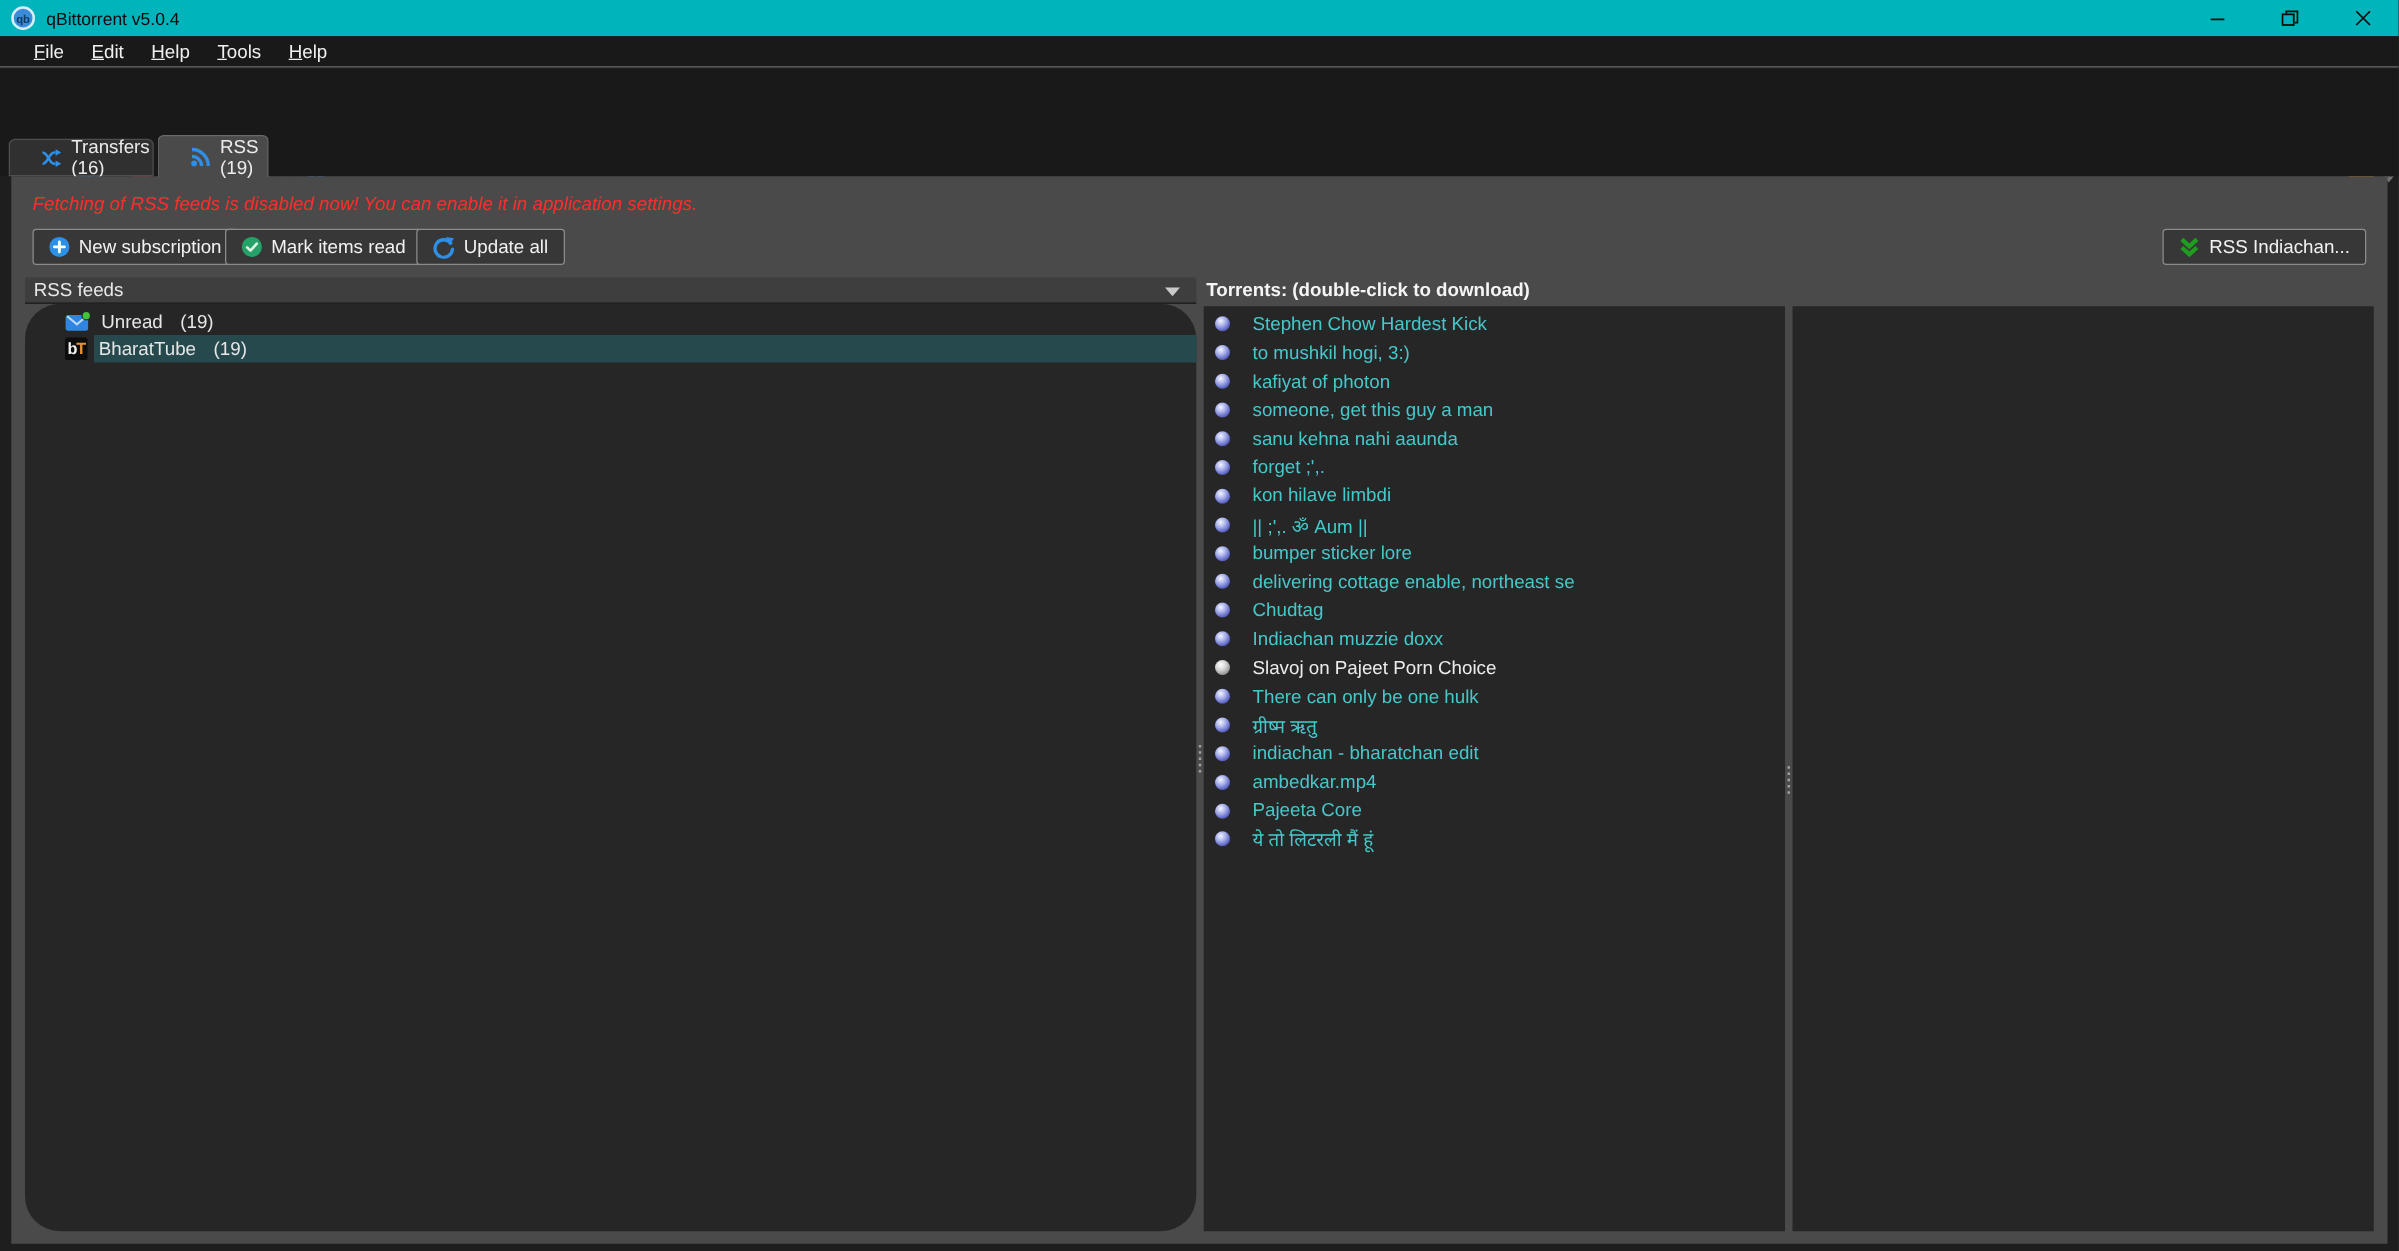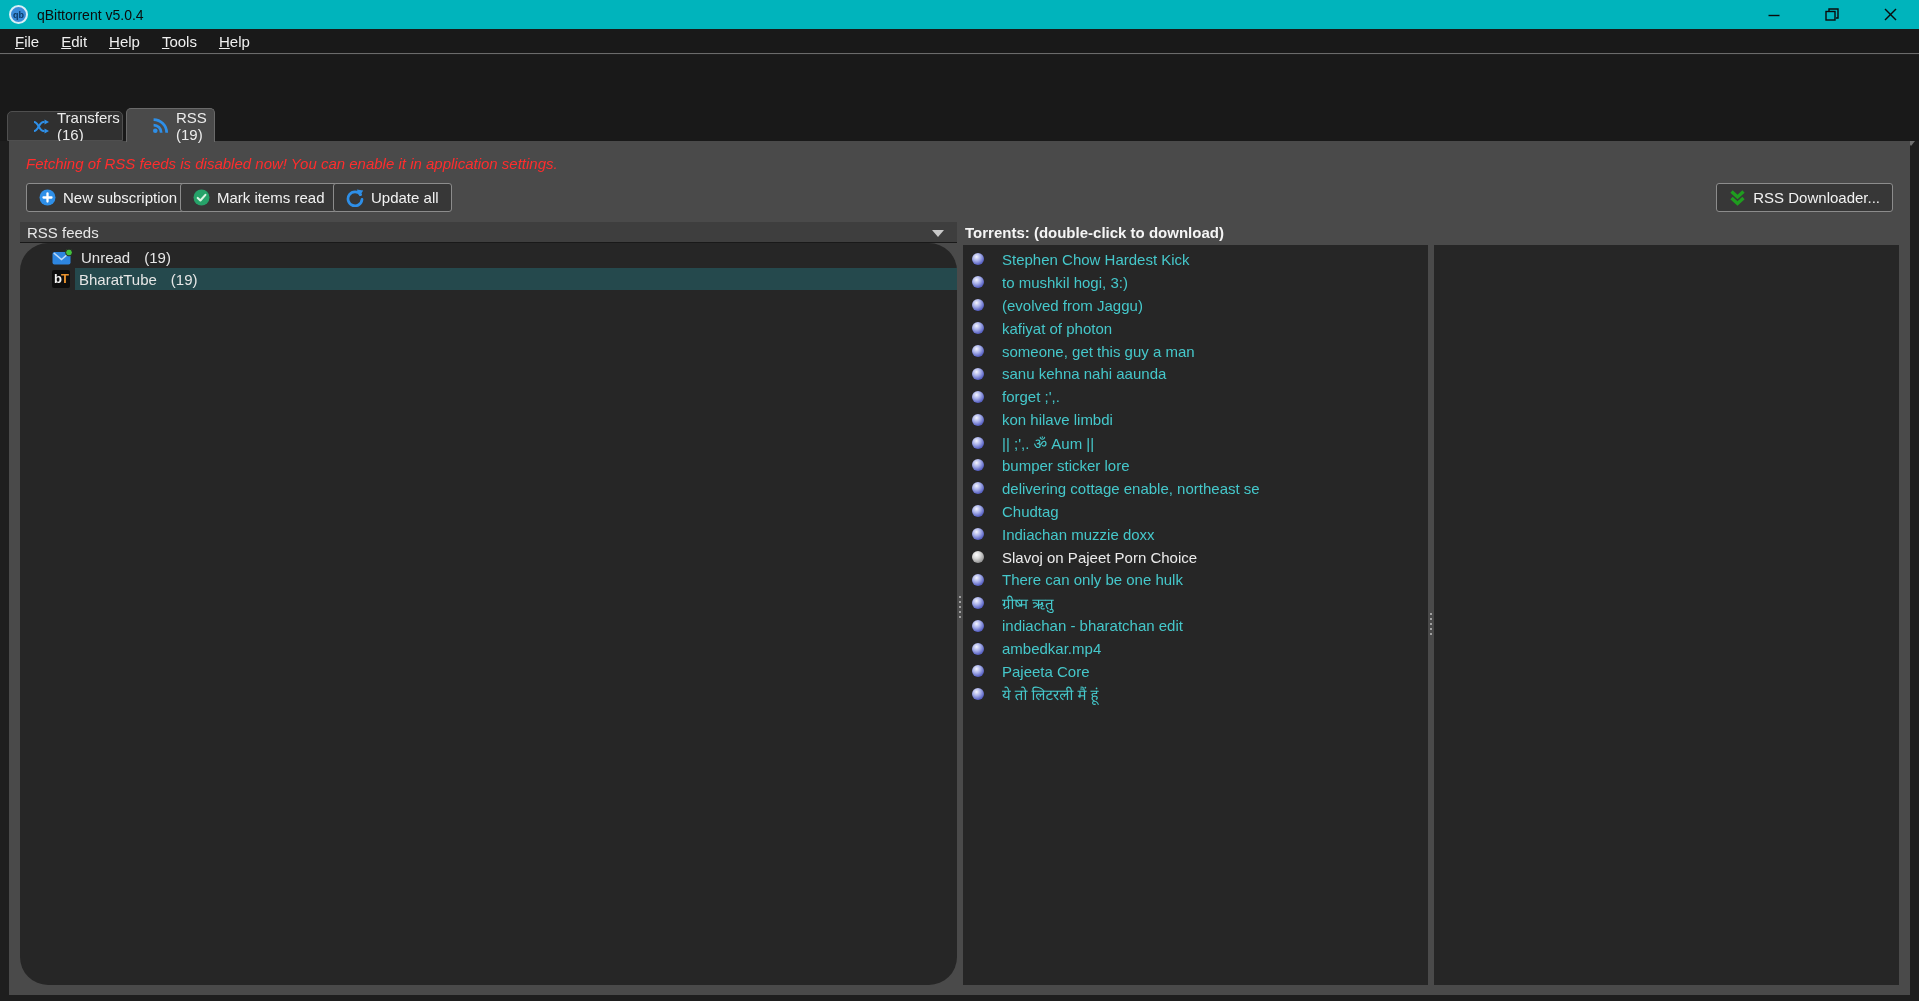--- a/index.html
+++ b/index.html
@@ -14,21 +14,21 @@
 
   
   .titlebar{position:absolute;left:0;top:0;width:1919px;height:29px;background:var(--titlebar-teal);display:flex;align-items:center;}
   .app-logo{width:19px;height:19px;border-radius:50%;background:#3a8bd8;border:2px solid #d9eff7;color:#0c3b66;
     font-size:9px;font-weight:bold;display:flex;align-items:center;justify-content:center;margin-left:9px;}
   .app-title{color:#0b0b0b;font-size:14px;margin-left:9px;}
   .win-controls{margin-left:auto;display:flex;height:100%;}
   .win-btn{width:58px;height:100%;display:flex;align-items:center;justify-content:center;}
 
   
-  .menubar{position:absolute;left:0;top:29px;width:1919px;height:25px;background:#191919;border-bottom:1px solid #6b6b6b;display:flex;align-items:center;padding-left:4px;}
+  .menubar{position:absolute;left:0;top:29px;width:1919px;height:25px;background:#191919;border-bottom:1px solid #6b6b6b;display:flex;align-items:center;padding-left:16px;}
   .menu-item{display:inline-block;padding:3px 11px;font-size:15px;color:#f0f0f0;}
   .menu-item::first-letter{text-decoration:underline;}
 
   
   .toolbar{position:absolute;left:0;top:55px;width:1919px;height:53px;background:#191919;}
   .tool-btn{position:absolute;top:63px;width:30px;height:30px;display:flex;align-items:center;justify-content:center;}
   .tool-sep{position:absolute;top:60px;width:1px;height:36px;background:#3d3d3d;}
   .lock-btn{position:absolute;top:61px;width:26px;height:32px;}
   .lock-caret{position:absolute;right:4px;top:86px;width:0;height:0;border-left:4px solid transparent;border-right:4px solid transparent;border-top:5px solid #707070;}
 
@@ -240,21 +240,21 @@
   <span>Update all</span>
 </button>
 
 <button class="btn btn-downloader">
   <span>
     <svg width="17" height="17" viewBox="0 0 17 17">
       <polyline points="2.5,2.5 8.5,8 14.5,2.5" fill="none" stroke="var(--downloader-green)" stroke-width="3.4"></polyline>
       <polyline points="2.5,9 8.5,14.5 14.5,9" fill="none" stroke="var(--downloader-green)" stroke-width="3.4"></polyline>
     </svg>
   </span>
-  <span>RSS Downloader...</span>
+  <span>RSS Indiachan...</span>
 </button>
 
 <div class="feeds-header">
   <span>RSS feeds</span>
   <span class="sort-arrow"></span>
 </div>
 <div class="feeds-list">
     <div class="feed-row">
       <span class="feed-icon unread-envelope">
         <svg width="20" height="18" viewBox="0 0 20 18">
@@ -281,24 +281,20 @@
     <div class="article-row">
       <span class="sphere"></span>
       <span class="article-title">Stephen Chow Hardest Kick</span>
     </div>
     <div class="article-row">
       <span class="sphere"></span>
       <span class="article-title">to mushkil hogi, 3:)</span>
     </div>
     <div class="article-row">
       <span class="sphere"></span>
-      <span class="article-title">(evolved from Jaggu)</span>
-    </div>
-    <div class="article-row">
-      <span class="sphere"></span>
       <span class="article-title">kafiyat of photon</span>
     </div>
     <div class="article-row">
       <span class="sphere"></span>
       <span class="article-title">someone, get this guy a man</span>
     </div>
     <div class="article-row">
       <span class="sphere"></span>
       <span class="article-title">sanu kehna nahi aaunda</span>
     </div>

